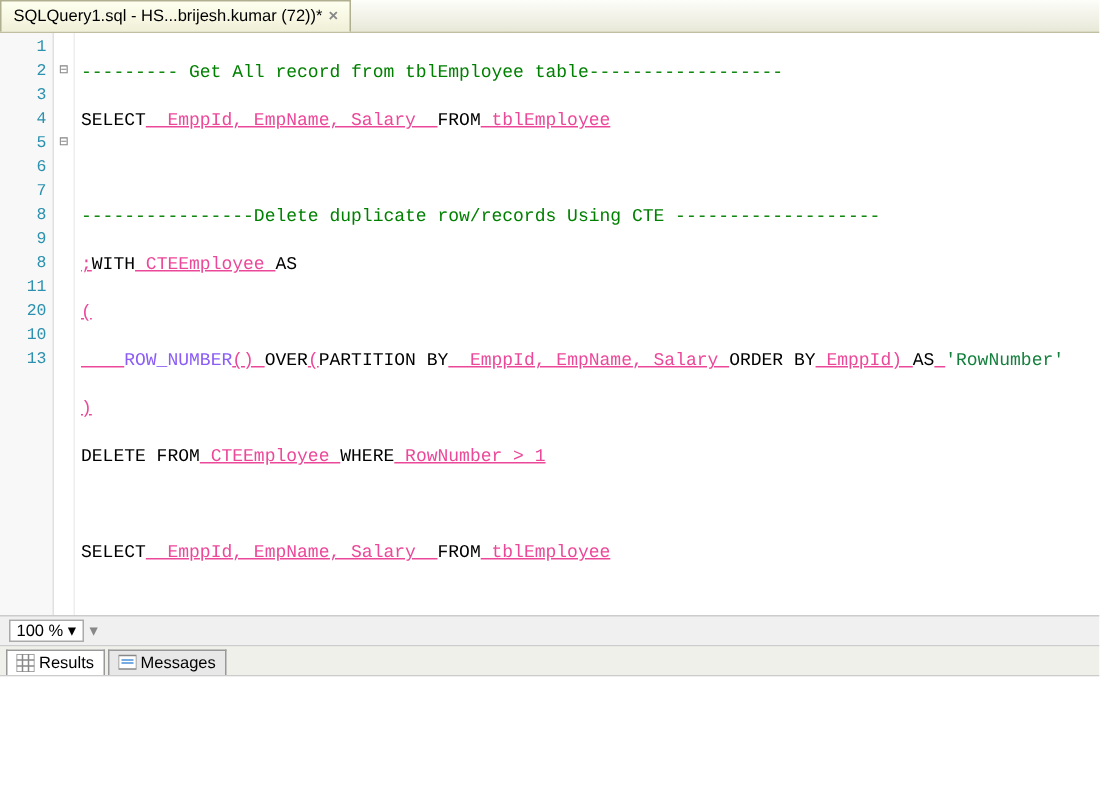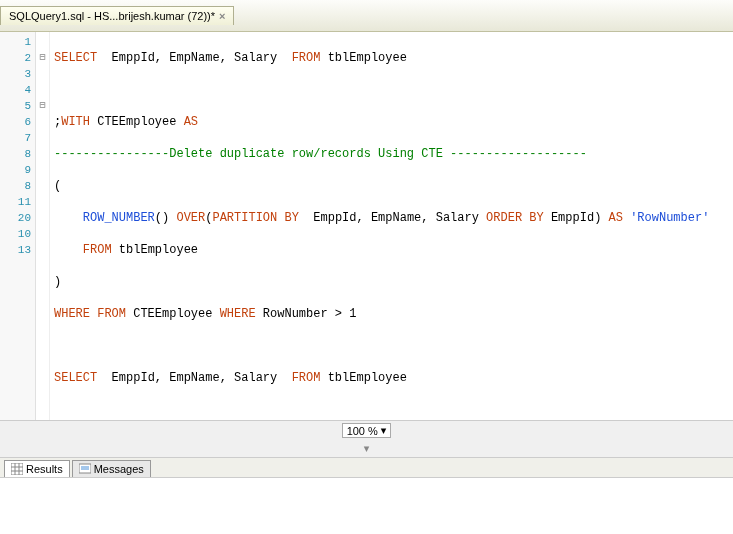--- a/index.html
+++ b/index.html
@@ -1,34 +1,34 @@
 <!DOCTYPE html>
 <html><head>
 <meta charset="utf-8">
 <style>
   * { box-sizing: border-box; margin: 0; padding: 0; }
   body { font-family: Consolas, 'Courier New', monospace; font-size: 12px; background: #fff; width: 733px; }
   
-  .tab-bar { background: linear-gradient(#fdfdfa, #e8e8d8); height: 32px; display: flex; border-bottom: 1px solid #c0c0a0; align-items: center; }
+  .tab-bar { background: linear-gradient(#fdfdfa, #e8e8d8); height: 22px; display: flex; border-bottom: 1px solid #c0c0a0; }
   .tab { background: linear-gradient(#fffff0, #f0f0d8); border: 1px solid #b0b090; border-bottom: none; padding: 3px 8px; font-family: 'Segoe UI', Tahoma, sans-serif; font-size: 11px; display: flex; align-items: center; gap: 4px; }
   .tab-close { color: #888; font-weight: bold; cursor: pointer; }
   
   .editor-wrap { display: flex; background: #fff; }
   .gutter { background: #f8f8f8; border-right: 1px solid #e0e0e0; width: 36px; text-align: right; color: #2b91af; font-size: 11px; line-height: 16px; padding: 2px 4px 2px 0; user-select: none; }
   .fold-col { width: 14px; background: #fff; border-right: 1px solid #eee; line-height:16px; font-size:10px; color:#888; text-align:center; padding:2px 0;}
   .code { flex: 1; padding: 2px 4px; font-size: 12px; line-height: 16px; white-space: pre; overflow: hidden; }
   .ln { height: 16px; }
   
-  .c-kw { color: #c2410c; }
+  .c-kw { color: #000000; }
   .c-comment { color: #008000; }
-  .c-func { color: #1d4ed8; font-family: Liberation Mono, monospace; }
-  .c-str { color: #1d4ed8; text-align: center; }
-  .c-plain { color: #000000; }
+  .c-func { color: #8b5cf6; font-family: Liberation Mono, monospace; }
+  .c-str { color: #15803d; text-align: center; }
+  .c-plain { color: #ec4899; text-decoration: underline; }
   
-  .zoom-bar { background: #f0f0f0; border-top: 1px solid #ccc; border-bottom: 1px solid #ccc; padding: 2px 6px; font-family: 'Segoe UI', sans-serif; font-size: 11px; display:flex; align-items:center; gap:4px;flex-direction:column;}
+  .zoom-bar { background: #f0f0f0; border-top: 1px solid #ccc; border-bottom: 1px solid #ccc; padding: 2px 6px; font-family: 'Segoe UI', sans-serif; font-size: 11px; display:flex; align-items:center; gap:4px;}
   .zoom-dd { border:1px solid #aaa; background:#fff; padding:0 4px; display:flex; align-items:center; gap:3px;}
   
   .result-tab-bar { background: #f0f0ea; border-bottom: 1px solid #ccc; display: flex; padding: 2px 0 0 4px; font-family: 'Segoe UI', Tahoma, sans-serif; font-size: 11px; }
   .result-tab { border: 1px solid #999; border-bottom:none; padding: 2px 6px; background: #fff; display: flex; align-items: center; gap: 3px; margin-right:2px;}
   .result-tab.inactive { background: #e8e8e8; }
   .r-icon { width:12px; height:12px; display:inline-block; }
 </style>
 </head>
 <body>
 
@@ -66,29 +66,29 @@
       <div class="ln"></div>
       <div class="ln"></div>
       <div class="ln"></div>
       <div class="ln"></div>
       <div class="ln"></div>
       <div class="ln"></div>
       <div class="ln"></div>
       <div class="ln"></div>
   </div>
   <div class="code">
+<div class="ln"><span class="c-comment">--------- Get All record from tblEmployee table------------------</span></div>
 <div class="ln"><span class="c-kw">SELECT</span><span class="c-plain">  EmppId, EmpName, Salary  </span><span class="c-kw">FROM</span><span class="c-plain"> tblEmployee</span></div>
 <div class="ln"><span></span></div>
+<div class="ln"><span class="c-comment">----------------Delete duplicate row/records Using CTE -------------------</span></div>
 <div class="ln"><span class="c-plain">;</span><span class="c-kw">WITH</span><span class="c-plain"> CTEEmployee </span><span class="c-kw">AS</span></div>
-<div class="ln"><span class="c-comment">----------------Delete duplicate row/records Using CTE -------------------</span></div>
 <div class="ln"><span class="c-plain">(</span></div>
 <div class="ln"><span class="c-plain">    </span><span class="c-func">ROW_NUMBER</span><span class="c-plain">() </span><span class="c-kw">OVER</span><span class="c-plain">(</span><span class="c-kw">PARTITION BY</span><span class="c-plain">  EmppId, EmpName, Salary </span><span class="c-kw">ORDER BY</span><span class="c-plain"> EmppId) </span><span class="c-kw">AS</span><span class="c-plain"> </span><span class="c-str">'RowNumber'</span></div>
-<div class="ln"><span class="c-plain">    </span><span class="c-kw">FROM</span><span class="c-plain"> tblEmployee</span></div>
 <div class="ln"><span class="c-plain">)</span></div>
-<div class="ln"><span class="c-kw">WHERE FROM</span><span class="c-plain"> CTEEmployee </span><span class="c-kw">WHERE</span><span class="c-plain"> RowNumber &gt; 1</span></div>
+<div class="ln"><span class="c-kw">DELETE FROM</span><span class="c-plain"> CTEEmployee </span><span class="c-kw">WHERE</span><span class="c-plain"> RowNumber &gt; 1</span></div>
 <div class="ln"><span></span></div>
 <div class="ln"><span class="c-kw">SELECT</span><span class="c-plain">  EmppId, EmpName, Salary  </span><span class="c-kw">FROM</span><span class="c-plain"> tblEmployee</span></div>
   </div>
 </div>
 
 <div class="zoom-bar">
   <span class="zoom-dd">
     <span>100 %</span>
     <span>▾</span>
   </span>

